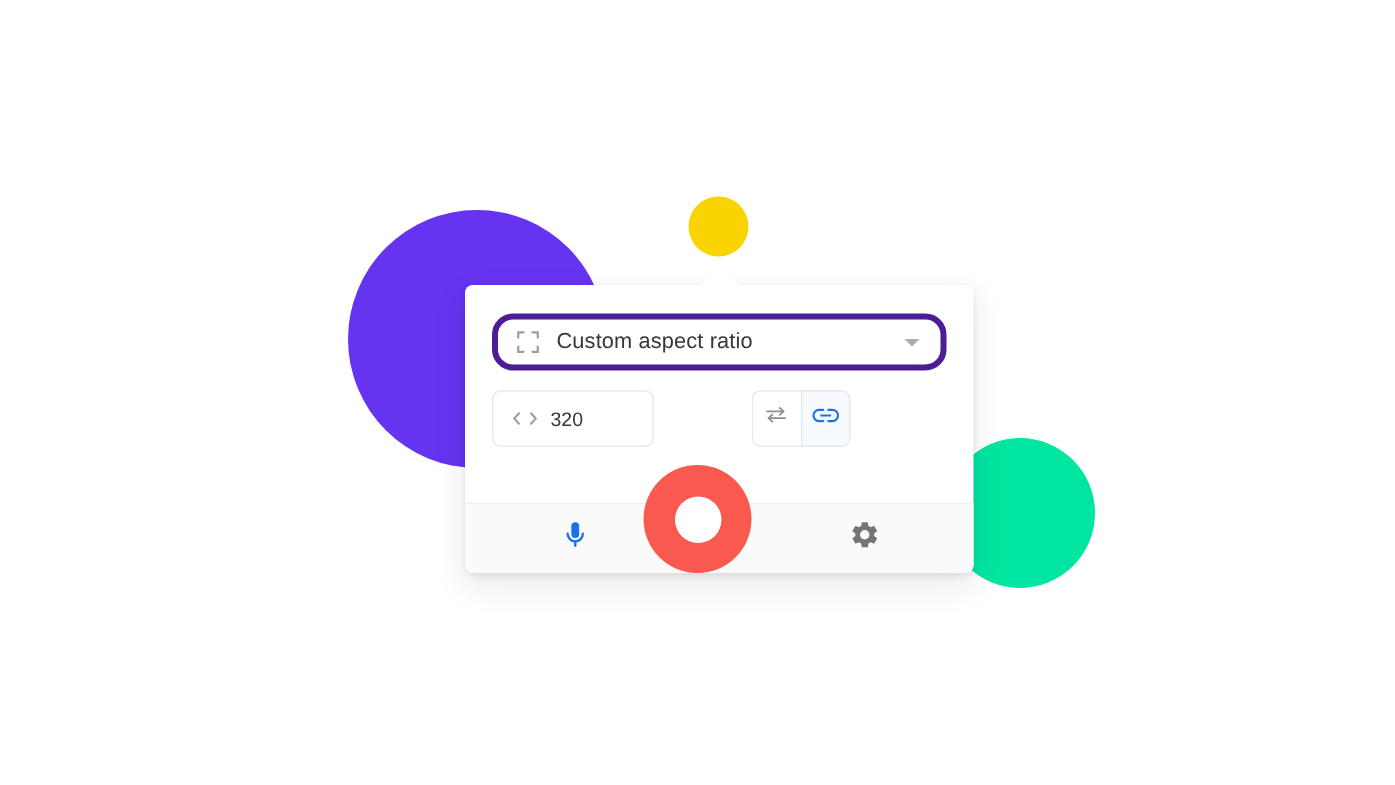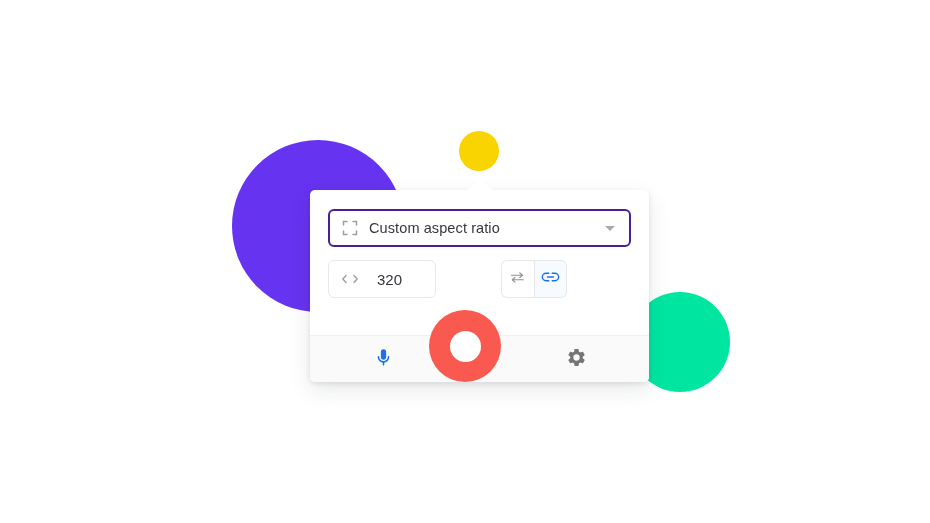--- a/index.html
+++ b/index.html
@@ -90,22 +90,22 @@
   }
 
   
   #ratio-select {
     position: absolute;
     left: 18px;
     top: 19px;
     width: 303px;
     height: 38px;
     box-sizing: border-box;
-    border: 2px solid #4c1d95;
-    border-radius: 6px;
+    border: 4px solid #4c1d95;
+    border-radius: 14px;
     background: #ffffff;
     display: flex;
     align-items: center;
   }
   #ratio-select .crop-ico {
     margin-left: 12px;
     width: 16px;
     height: 16px;
     flex: 0 0 auto;
   }
@@ -145,22 +145,22 @@
     display: flex;
     align-items: center;
   }
   .dim-field .dim-ico {
     margin-left: 12px;
     width: 16px;
     height: 16px;
     flex: 0 0 auto;
   }
   .dim-value {
-    margin-left: 20px;
-    font-size: 15px;
+    margin-left: 10px;
+    font-size: 13px;
     color: #34373c;
   }
 
   #toggle-group {
     margin: 0 auto;
     display: flex;
     align-items: stretch;
   }
   .seg-btn {
     width: 33px;

